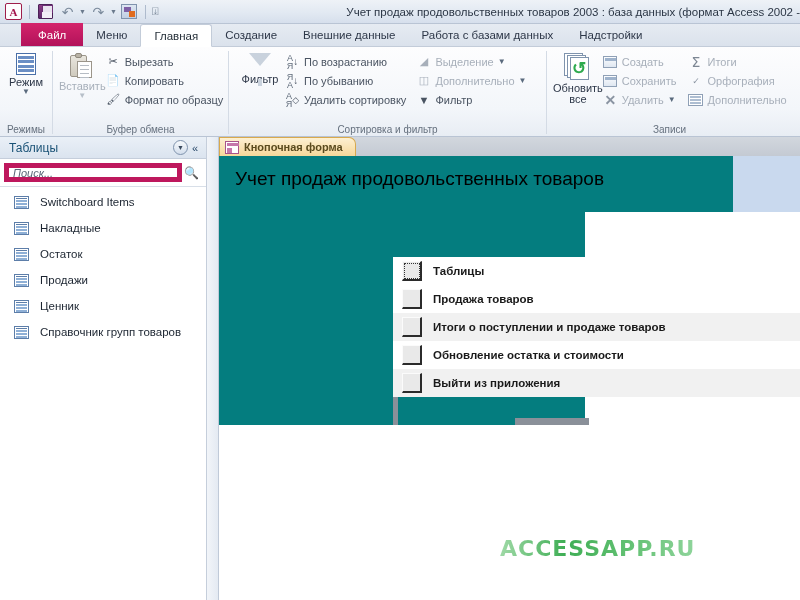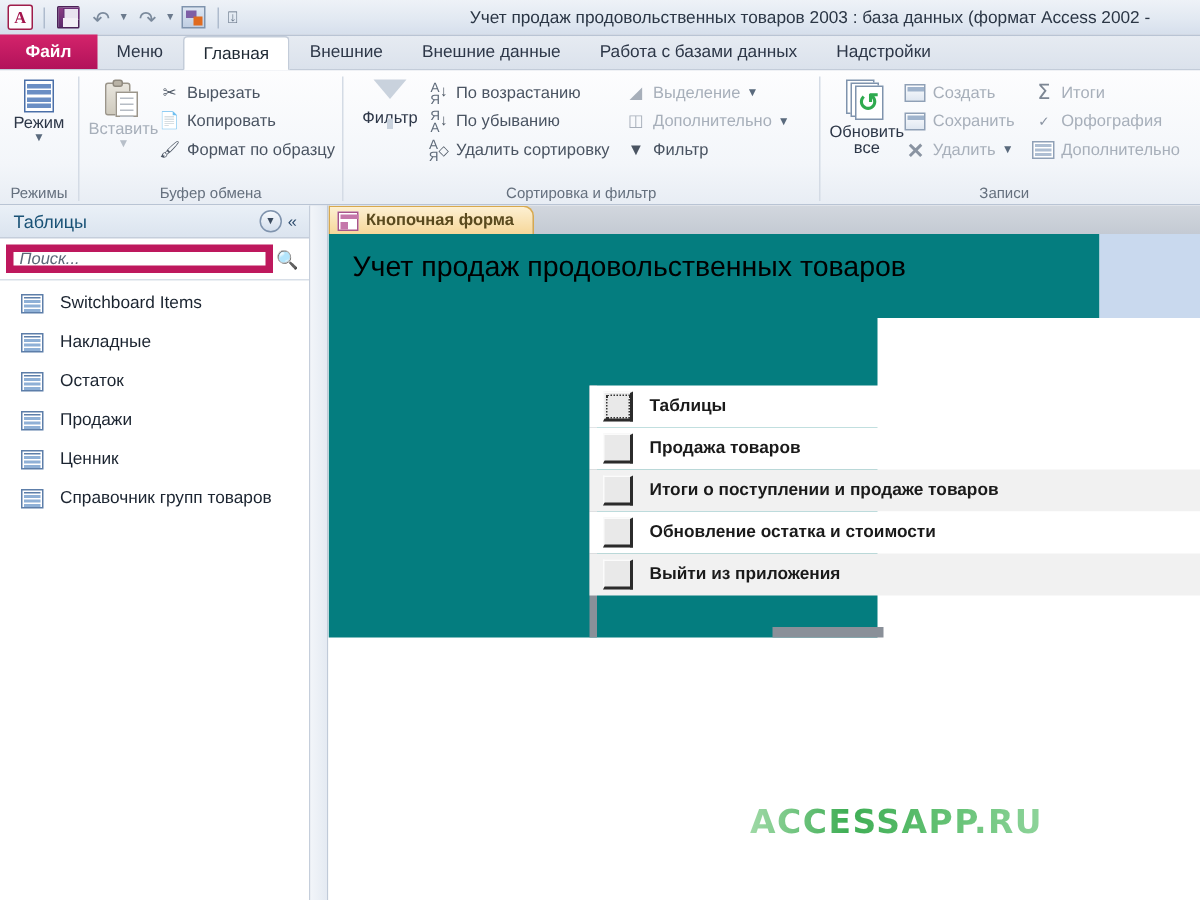--- a/index.html
+++ b/index.html
@@ -49,39 +49,39 @@
   }
   .mini-app::before {
     content: ""; position: absolute; left: 2px; top: 2px; width: 7px; height: 5px; background: #7e5fa5;
   }
   .mini-app::after {
     content: ""; position: absolute; right: 1px; bottom: 1px; width: 6px; height: 6px;
     background: #e06b1f;
   }
   .qat-more { font-size: 11px; color: #5a6a7d; }
   .title-text {
-    position: absolute; left: 0; right: 0; text-align: center;
+    position: absolute; left: 0; right: 0; text-align: right;
     font-size: 11.5px; color: #2b3645; white-space: nowrap; overflow: hidden;
     padding-left: 280px; text-overflow: clip;
   }
 
   
   .tabstrip {
     position: absolute; left: 0; top: 24px; width: 800px; height: 23px;
     background: linear-gradient(to bottom,#e6ebf2,#dbe2ec);
     border-bottom: 1px solid #c3ccd9;
     display: flex; align-items: flex-end;
   }
   .tab {
     height: 22px; padding: 0 13px; font-size: 11.5px; color: #2d3748;
     display: flex; align-items: center; white-space: nowrap;
   }
   .tab.file {
     background: linear-gradient(to bottom,#d4246b,#b2125a);
-    color: #ffffff; font-weight: bold; height: 23px; padding: 0 17px;
+    color: #ffffff; font-weight: normal; height: 23px; padding: 0 17px; margin-left: 21px;
   }
   .tab.active {
     background: #ffffff; border: 1px solid #c3ccd9; border-bottom: 1px solid #ffffff;
     border-radius: 3px 3px 0 0; margin-bottom: -1px; color: #1f2933; height: 23px;
   }
 
   
   .ribbon {
     position: absolute; left: 0; top: 47px; width: 800px; height: 90px;
     background: linear-gradient(to bottom,#fdfdfe 0%,#f3f6fa 70%,#e8edf4 100%);
@@ -299,21 +299,21 @@
       <div class="qat-sep"></div>
       <span class="qat-more">⍗</span>
     </div>
     <div class="title-text">Учет продаж продовольственных товаров 2003 : база данных (формат Access 2002 - </div>
   </div>
 
   <div class="tabstrip">
     <div class="tab file">Файл</div>
     <div class="tab">Меню</div>
     <div class="tab active">Главная</div>
-    <div class="tab">Внешние</div>
+    <div class="tab">Создание</div>
     <div class="tab">Внешние данные</div>
     <div class="tab">Работа с базами данных</div>
     <div class="tab">Надстройки</div>
   </div>
 
   <div class="ribbon">
 
     <div class="group" style="width:52px">
       <div class="group-body" style="justify-content:center;padding-left:0;padding-right:0">
         <div class="big-btn">

